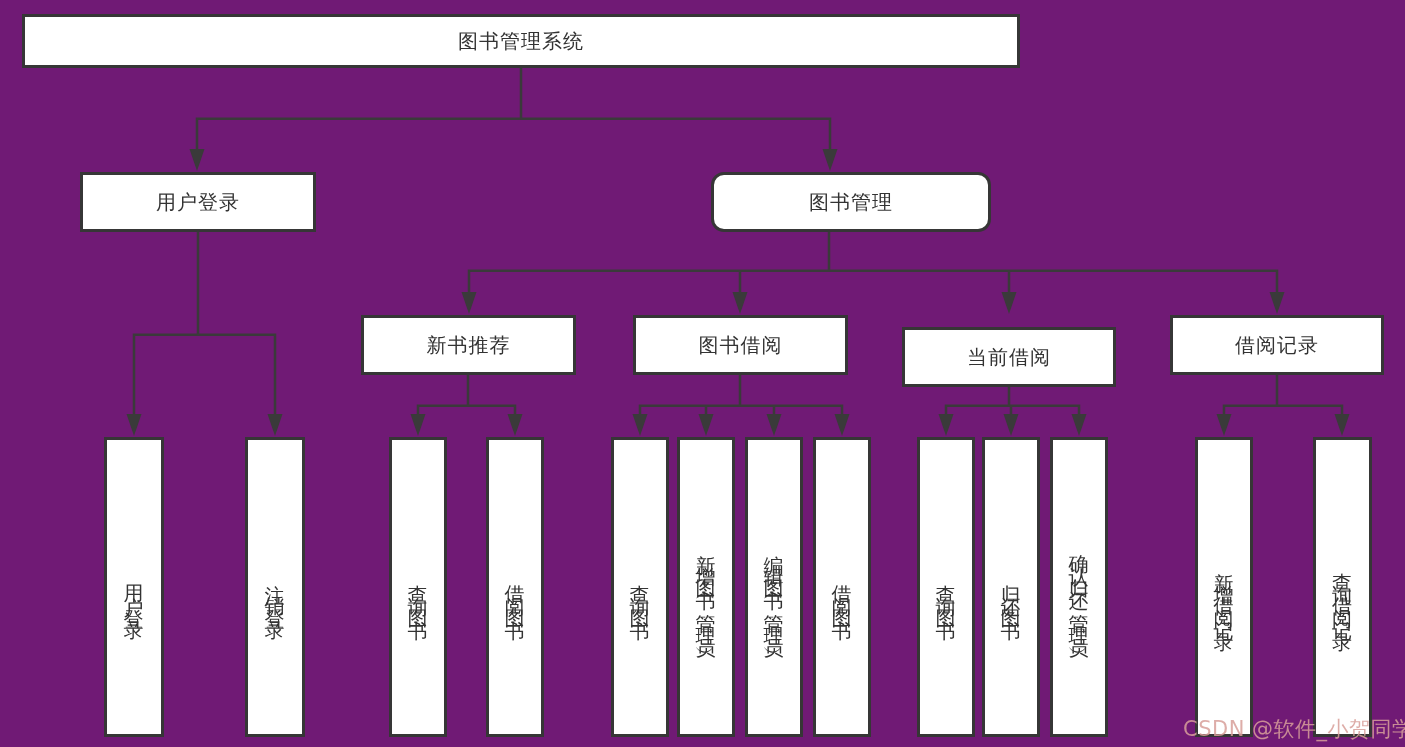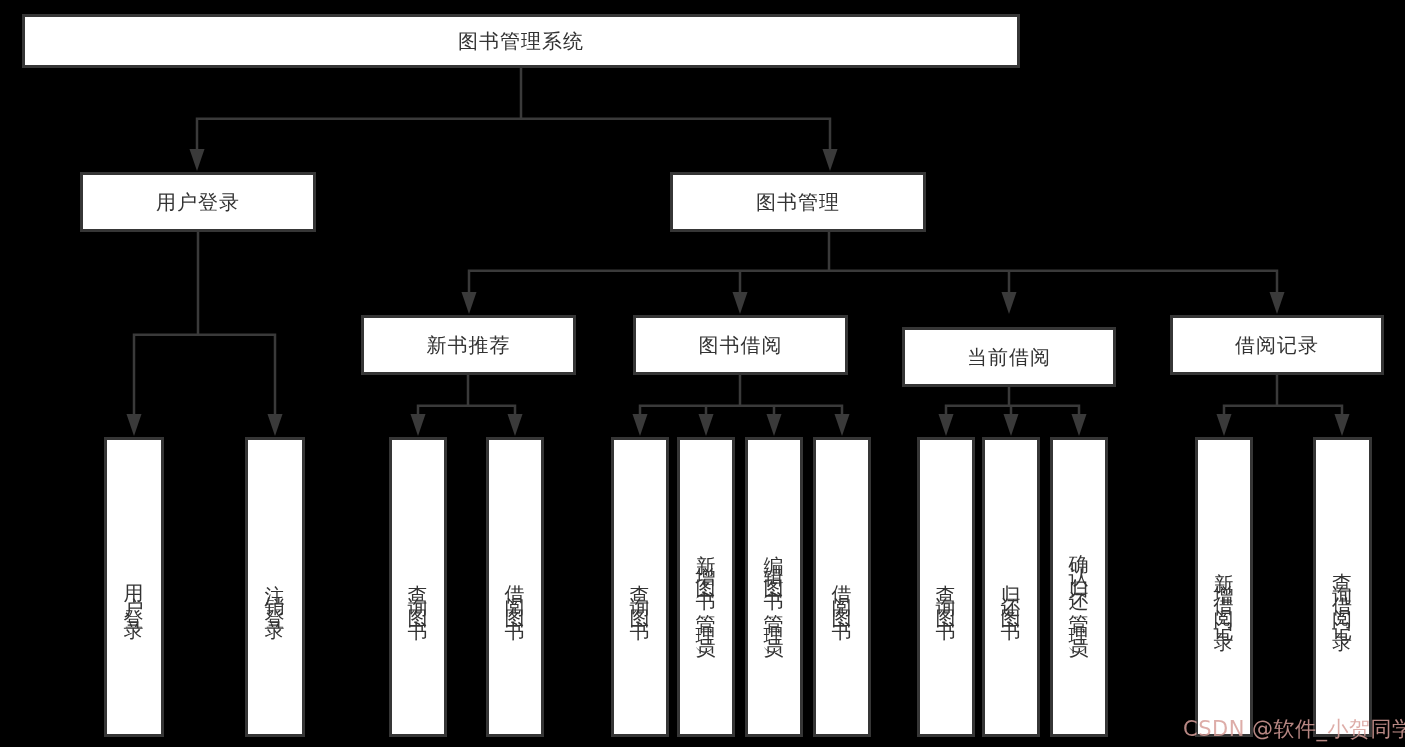--- a/index.html
+++ b/index.html
@@ -1,20 +1,20 @@
 <!DOCTYPE html>
 <html><head>
 <meta charset="utf-8">
 <style>
   html, body { margin: 0; padding: 0; background: #ffffff; }
   .canvas {
     position: relative;
     width: 1405px;
     height: 747px;
-    background: #000000;
+    background: #701a75;
     font-family: "DejaVu Sans", "Liberation Sans", sans-serif;
     overflow: hidden;
   }
   svg.connectors {
     position: absolute;
     left: 0; top: 0;
     width: 1405px; height: 747px;
   }
   .node {
     position: absolute;
@@ -92,21 +92,21 @@
       <polygon points="1003.5,414 1018.5,414 1011,436"></polygon>
       <polygon points="1071.5,414 1086.5,414 1079,436"></polygon>
       <polygon points="1216.5,414 1231.5,414 1224,436"></polygon>
       <polygon points="1334.5,414 1349.5,414 1342,436"></polygon>
     </g>
   </svg>
 
   <div class="node rootnode" style="left:22px; top:14px; width:998px; height:54px;">图书管理系统</div>
 
   <div class="node hnode" style="left:80px; top:172px; width:236px;">用户登录</div>
-  <div class="node hnode" style="left:670px; top:172px; width:256px;">图书管理</div>
+  <div class="node hnode" style="left:711px; top:172px; width:280px;border-radius:13px;">图书管理</div>
 
   <div class="node hnode" style="left:361px; top:315px; width:215px;">新书推荐</div>
   <div class="node hnode" style="left:633px; top:315px; width:215px;">图书借阅</div>
   <div class="node hnode" style="left:902px; top:315px; width:214px;margin-top:12px;">当前借阅</div>
   <div class="node hnode" style="left:1170px; top:315px; width:214px;">借阅记录</div>
 
   <div class="node leaf" style="left:104px; width:60px;">
     <span class="vtext">用户登录</span>
   </div>
   <div class="node leaf" style="left:245px; width:60px;">

